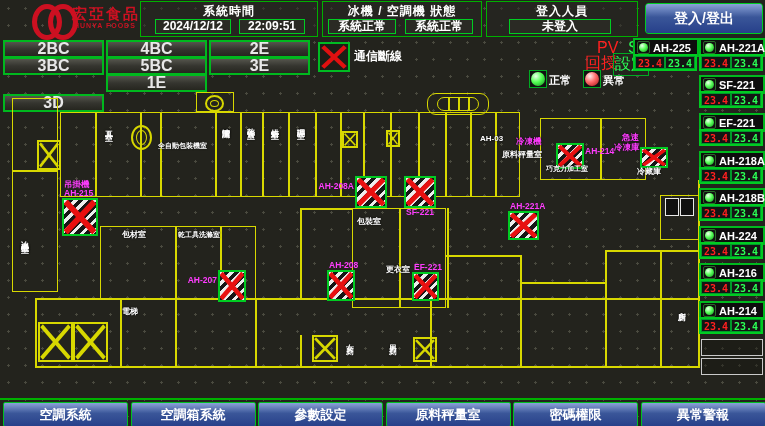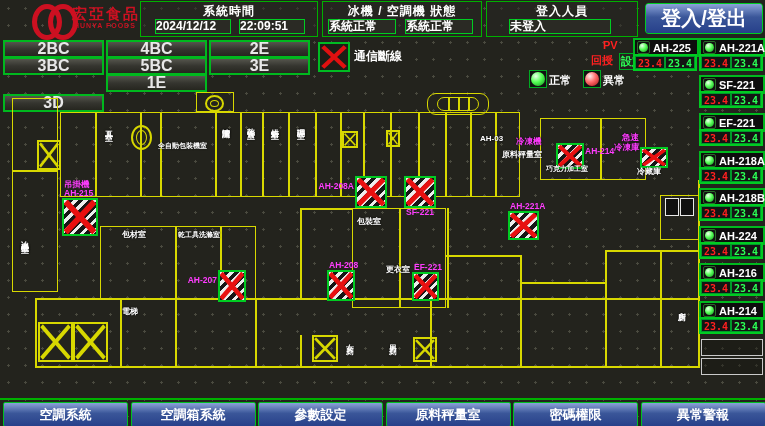--- a/index.html
+++ b/index.html
@@ -9,46 +9,46 @@
     background-image:radial-gradient(circle,#4a4a3f 1px,transparent 1.3px);
     background-size:17px 17px;
     font-family:"Liberation Sans",sans-serif;
     color:#fff;
   }
   .abs{position:absolute;}
   
   .hdr-section{position:absolute;top:1px;height:34px;border:1px solid #00b000;background:rgba(40,40,34,.55);}
   .hdr-label{position:absolute;top:1px;left:0;right:0;text-align:center;font-size:12px;font-weight:bold;color:#fff;letter-spacing:1px;}
   .hdr-val{position:absolute;top:17px;height:13px;border:1px solid #00cc22;background:#2a2a24;
-    font-size:12px;font-weight:bold;color:#fff;text-align:left;line-height:13px;}
+    font-size:12px;font-weight:bold;color:#fff;text-align:center;line-height:13px;}
   #logo{left:2px;top:2px;width:160px;height:33px;border:none;background:none;}
   .logo-ring{position:absolute;width:20px;height:26px;border:5px solid #cc1021;border-radius:50%;}
   .logo-text1{position:absolute;left:70px;top:3px;font-size:15px;font-weight:bold;color:#cc1021;letter-spacing:2px;}
   .logo-text2{position:absolute;left:72px;top:20px;font-size:7px;font-weight:bold;color:#cc1021;letter-spacing:1px;}
   #login-btn{
     left:645px;top:3px;width:116px;height:29px;position:absolute;
     border:1px solid #00cc22;outline:1px solid #222;border-radius:3px;
     background:linear-gradient(#8ba3d8,#3a5699 45%,#27408a);
-    color:#fff;font-size:20px;font-weight:bold;text-align:center;line-height:29px;cursor:pointer;
+    color:#fff;font-size:14px;font-weight:bold;text-align:center;line-height:29px;cursor:pointer;
   }
   
   .floor-btn{
     position:absolute;width:97px;height:14px;
     border:2px solid #00b81e;background:linear-gradient(#55554d,#35352f 50%,#26261f);
     color:#e8e8e8;font-size:16px;font-weight:bold;text-align:center;line-height:14px;cursor:pointer;
   }
   
   .xbox{border:2px solid #00bb22;background:#1d1d17;}
   .xbox svg,.shaft svg,.equip svg{position:absolute;inset:0;width:100%;height:100%;}
   .legend-text{font-size:12px;font-weight:bold;color:#fff;}
   .led{position:absolute;border:1px solid #00aa22;background:#111;}
   .led i{position:absolute;inset:1px;border-radius:50%;}
   .led-green i{background:radial-gradient(circle at 35% 30%,#ecffec,#55ff55 45%,#0d8a1d);}
   .led-red i{background:radial-gradient(circle at 35% 30%,#ffecec,#ff6a6a 45%,#a01010);}
-  .pvsv{position:absolute;font-size:11px;font-weight:bold;margin-left:6px;}
+  .pvsv{position:absolute;font-size:16px;font-weight:normal;}
   
   .unit-name{position:absolute;height:15px;border:2px solid #00b81e;background:#0d0d0d;display:flex;align-items:center;gap:3px;padding-left:2px;}
   .unit-name .nled{width:11px;height:11px;border:1px solid #2a6a2a;border-radius:2px;background:#111;position:relative;flex:0 0 11px;}
   .unit-name .nled i{position:absolute;inset:1px;border-radius:50%;background:radial-gradient(circle at 35% 30%,#eeffee,#58ff58 45%,#0d8a1d);}
   .unit-name b{font-size:11px;color:#fff;white-space:nowrap;}
   .unit-vals{position:absolute;height:13px;border:2px solid #00cc22;background:#141414;display:flex;}
   .unit-vals span{flex:1;font-family:"DejaVu Sans Mono",monospace;font-size:10px;font-weight:bold;text-align:center;line-height:13px;border:1px solid #00992a;}
   .pv-val{color:#ff2020;}
   .sv-val{color:#2bff55;}
   .empty-slot{position:absolute;border:1px solid #c9c9c9;background:rgba(20,20,16,.4);}

